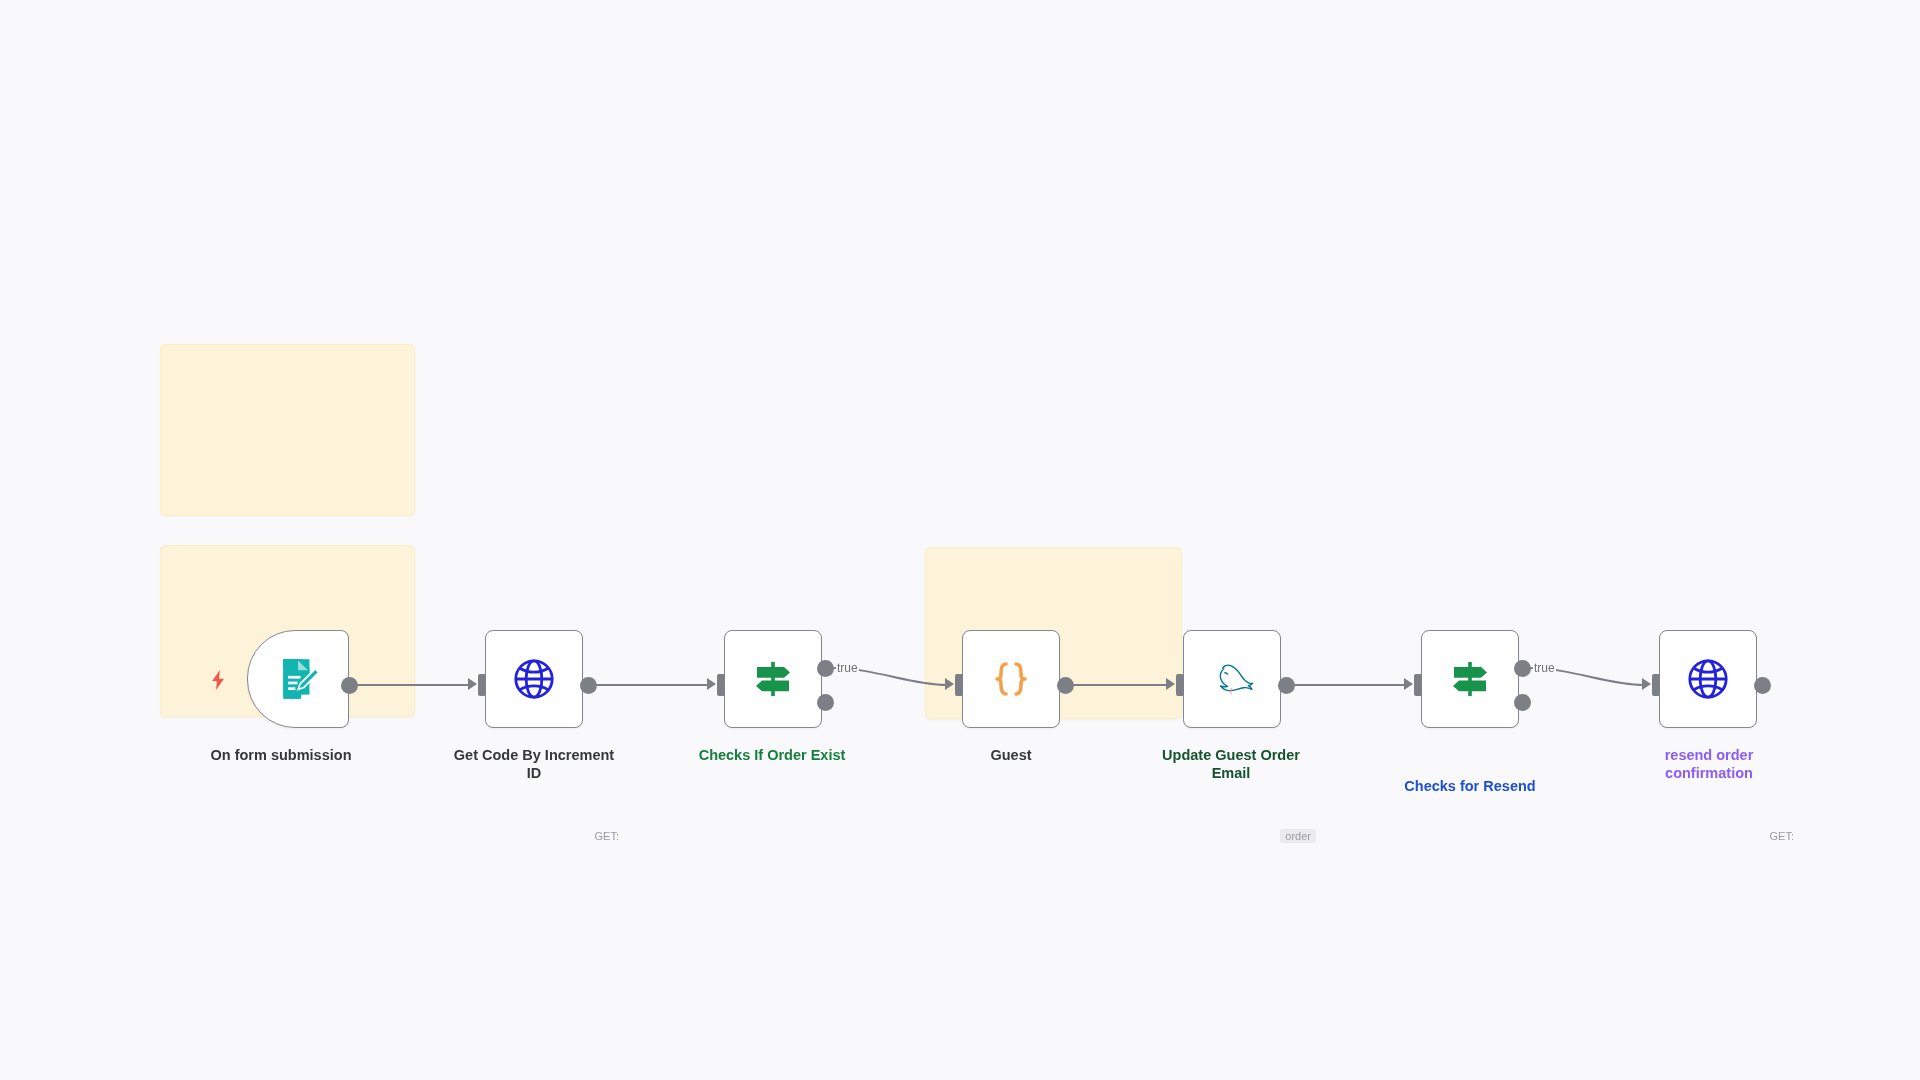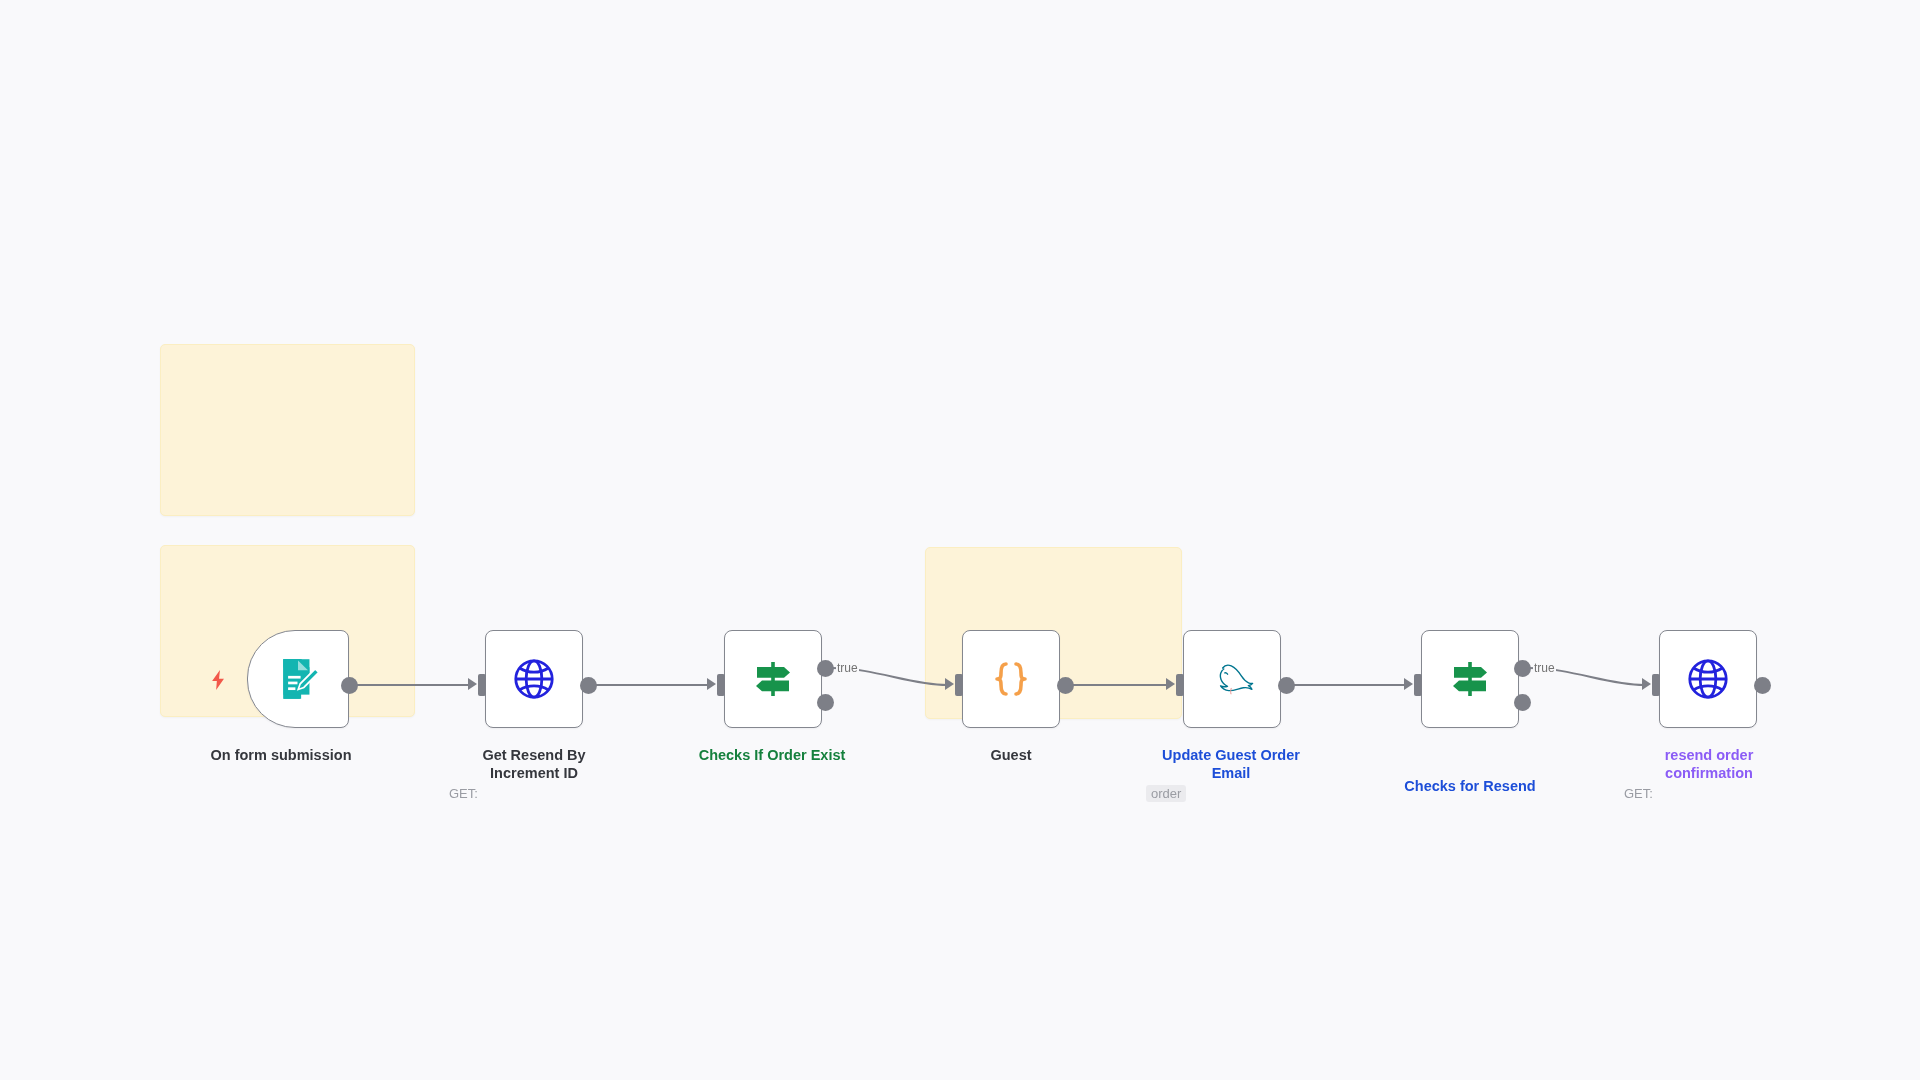--- a/index.html
+++ b/index.html
@@ -90,24 +90,25 @@
     text-align: center;
     font-size: 14.5px;
     font-weight: bold;
     color: #35373d;
     line-height: 1.22;
     z-index: 6;
   }
   .node-sub {
     position: absolute;
     width: 170px;
-    text-align: left;
-    font-size: 13px;
+    text-align: right;
+    font-size: 11px;
     color: #9a9ca3;
     z-index: 6;
+    margin-top: 44px;
   }
   .node-sub.badge span {
     background: #ebebee;
     border-radius: 3px;
     padding: 1px 5px;
   }
 
   .edge-label {
     position: absolute;
     font-size: 12px;
@@ -246,25 +247,25 @@
         <line x1="5" y1="24" x2="43" y2="24"></line>
         <path d="M9.3 12.8c4 2.6 9.1 4.1 14.7 4.1s10.7-1.5 14.7-4.1"></path>
         <path d="M9.3 35.2c4-2.6 9.1-4.1 14.7-4.1s10.7 1.5 14.7 4.1"></path>
       </svg>
         </div>
       </div>
     </div>
 
   <div id="label-layer">
       <div class="node-label" style="left: 196px; top: 747px; color: rgb(53, 55, 61);">On form submission</div>
-      <div class="node-label" style="left: 449px; top: 747px; color: rgb(53, 55, 61);">Get Resend By Increment ID</div>
+      <div class="node-label" style="left: 449px; top: 747px; color: rgb(53, 55, 61);">Get Code By Increment ID</div>
       <div class="node-sub" style="left: 449px; top: 786px; color: rgb(154, 156, 163);"><span>GET:</span></div>
       <div class="node-label" style="left: 687px; top: 747px; color: #15803d;">Checks If Order Exist</div>
       <div class="node-label" style="left: 926px; top: 747px; color: rgb(53, 55, 61);">Guest</div>
-      <div class="node-label" style="left: 1146px; top: 747px; color: #1d4ed8;">Update Guest Order Email</div>
+      <div class="node-label" style="left: 1146px; top: 747px; color: #14532d;">Update Guest Order Email</div>
       <div class="node-sub badge" style="left: 1146px; top: 786px; color: rgb(154, 156, 163);"><span>order</span></div>
       <div class="node-label" style="left: 1385px; top: 778px; color: #1d4ed8;">Checks for Resend</div>
       <div class="node-label" style="left: 1624px; top: 747px; color: #8b5cf6;">resend order confirmation</div>
       <div class="node-sub" style="left: 1624px; top: 786px; color: rgb(154, 156, 163);"><span>GET:</span></div>
     </div>
 
   <div id="edge-label-layer">
       <div class="edge-label" style="left: 836px; top: 661px; background: rgb(249, 249, 251);">true</div>
       <div class="edge-label" style="left: 1533px; top: 661px; background: rgb(249, 249, 251);">true</div>
     </div>

